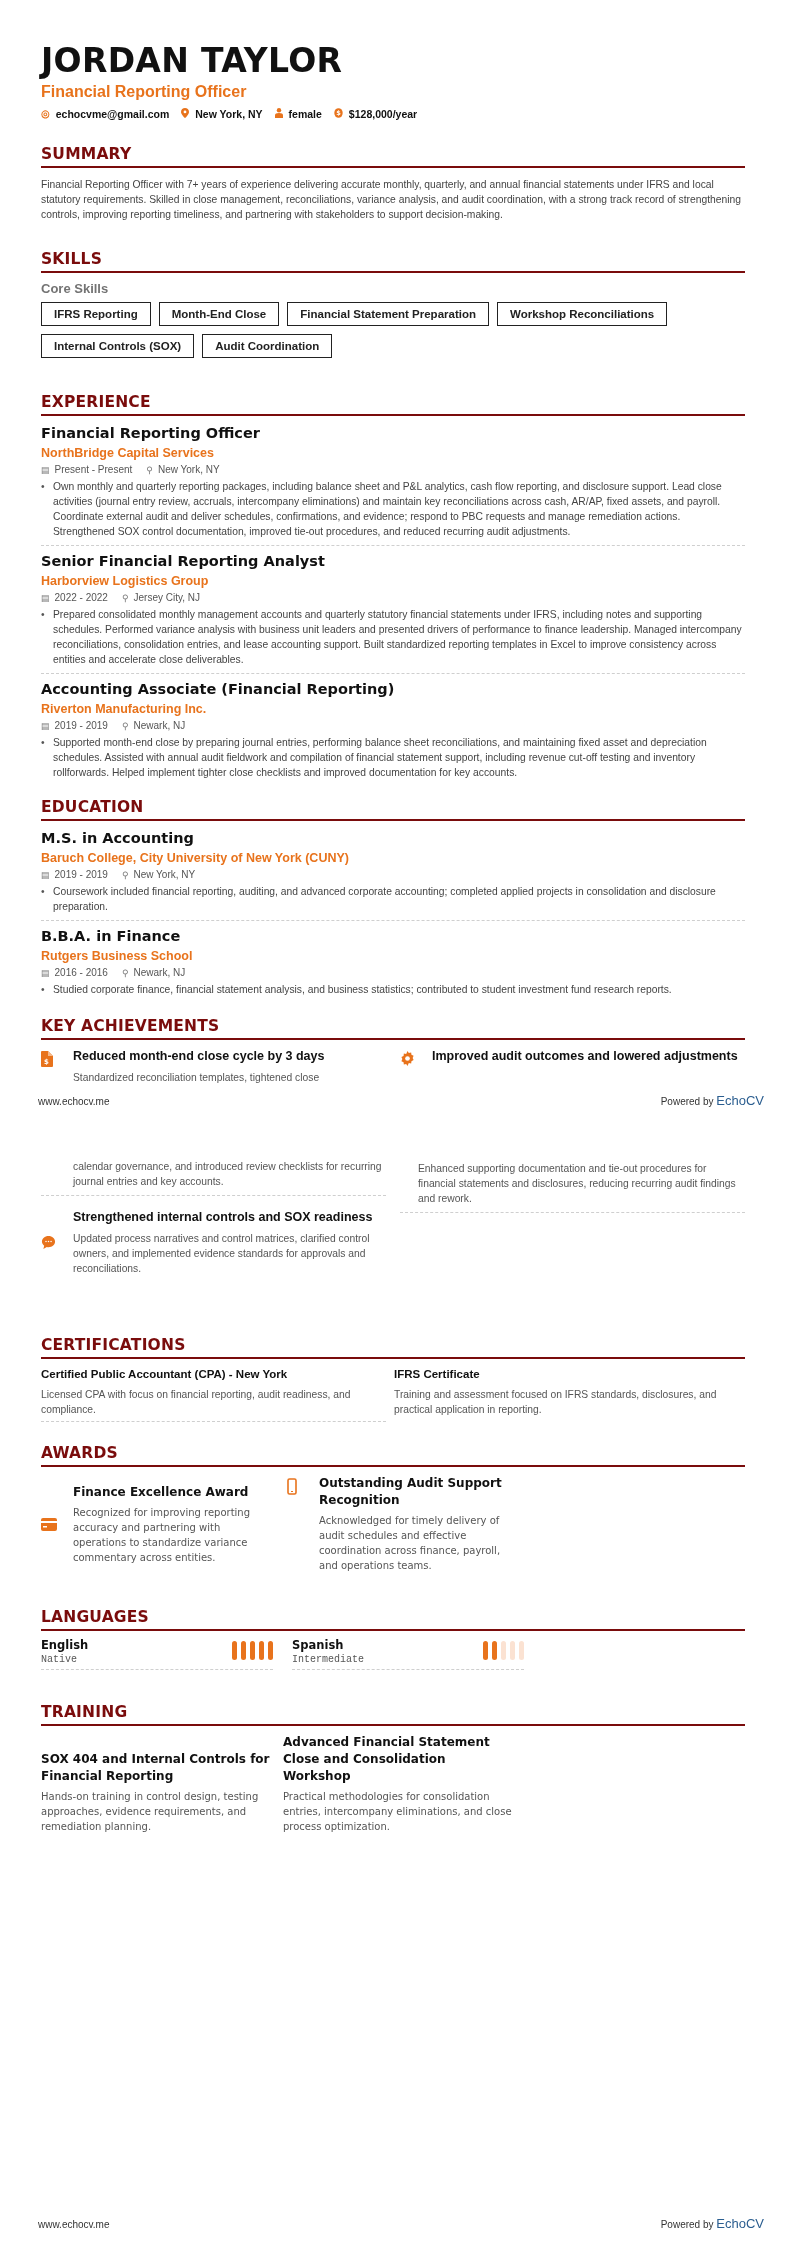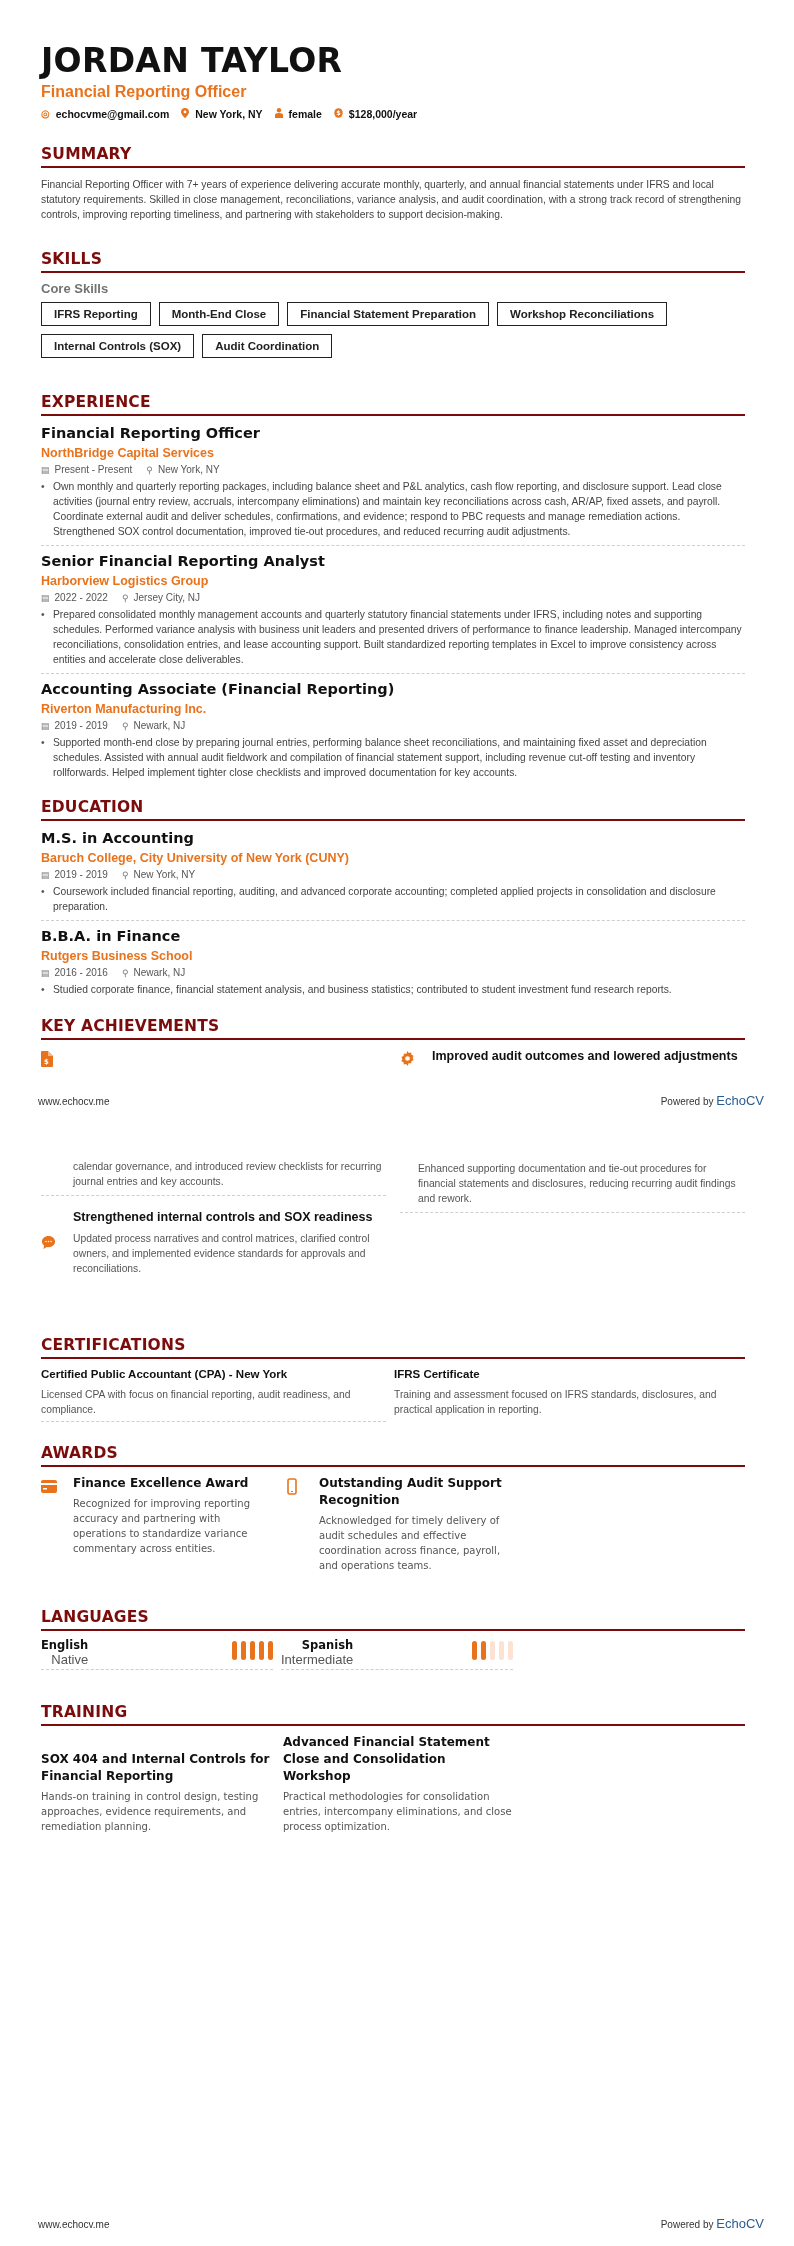--- a/index.html
+++ b/index.html
@@ -132,24 +132,24 @@
 
   .aw-title {
     font-family: "DejaVu Sans", sans-serif;
     font-weight: bold; font-size: 12px; color: #111; line-height: 17px;
   }
   .aw-desc {
     font-family: "DejaVu Sans", sans-serif;
     font-size: 10px; line-height: 15px; color: #555; margin-top: 4px;
   }
 
-  .lang-row { display: flex; gap: 8px; text-align: right; }
+  .lang-row { display: flex; gap: 19px; }
   .lang { width: 232px; display: flex; justify-content: space-between; align-items: flex-start; border-bottom: 1px dashed #cfcfcf; padding-bottom: 2px; }
   .lang-name { font-family: "DejaVu Sans", sans-serif; font-weight: bold; font-size: 11.5px; color: #111; line-height: 16px; }
-  .lang-level { font-family: Liberation Sans, sans-serif; font-size: 13px; color: #555; line-height: 14px; }
+  .lang-level { font-family: Liberation Mono, monospace; font-size: 10px; color: #555; line-height: 14px; }
   .bars { display: flex; gap: 4px; margin-top: 4px; }
   .bar { width: 5px; height: 19px; border-radius: 3px; background: #e8731c; }
   .bar.off { background: #fbe2d2; }
 
   .tr-title { font-family: "DejaVu Sans", sans-serif; font-weight: bold; font-size: 12px; color: #111; line-height: 17px; }
   .tr-desc { font-family: "DejaVu Sans", sans-serif; font-size: 10px; color: #555; line-height: 15px; margin-top: 4px; }
 
   .footer {
     position: absolute; left: 38px; width: 726px;
     display: flex; justify-content: space-between; align-items: baseline;
@@ -329,20 +329,24 @@
     <div class="sec-rule"></div>
     <div class="two-col" style="margin-top:8px;">
       <div class="col ach">
         <span class="ach-icon">
           <svg width="12" height="16" viewBox="0 0 12 16">
               <path d="M0 1a1 1 0 011-1h6l5 5v10a1 1 0 01-1 1H1a1 1 0 01-1-1z" fill="#e8731c"></path>
               <path d="M7 0v5h5" fill="#f6b98a"></path>
               <text x="5.5" y="13" font-size="7" text-anchor="middle" fill="#fff" font-family="DejaVu Sans, sans-serif" font-weight="bold">$</text>
             </svg>
         </span>
+        <div>
+          <div class="ach-title">Reduced month-end close cycle by 3 days</div>
+          <div class="ach-desc">Standardized reconciliation templates, tightened close</div>
+        </div>
       </div>
       <div class="col ach">
         <span class="ach-icon">
           <svg width="15" height="15" viewBox="0 0 16 16">
               <path d="M8 0l1.4 2.1 2.5-.6.3 2.5 2.3 1.1-1 2.3 1 2.3-2.3 1.1-.3 2.5-2.5-.6L8 16l-1.4-2.1-2.5.6-.3-2.5-2.3-1.1 1-2.3-1-2.3 2.3-1.1.3-2.5 2.5.6z" fill="#e8731c"></path>
               <circle cx="8" cy="8" r="2.5" fill="#fff"></circle>
             </svg>
         </span>
         <div>
           <div class="ach-title">Improved audit outcomes and lowered adjustments</div>
@@ -402,21 +406,21 @@
         <div class="cert-title">IFRS Certificate</div>
         <div class="cert-desc">Training and assessment focused on IFRS standards, disclosures, and practical application in reporting.</div>
       </div>
     </div>
   </div>
 
   <div class="section" style="top:320px;">
     <div class="sec-title">AWARDS</div>
     <div class="sec-rule"></div>
     <div style="display:flex; gap:14px; margin-top:8px;">
-      <div class="ach" style="width:232px;">
+      <div class="ach" style="width:232px;align-items:center;">
         <span class="ach-icon">
           <svg width="16" height="13" viewBox="0 0 16 13">
               <rect x="0" y="0" width="16" height="13" rx="2" fill="#e8731c"></rect>
               <rect x="0" y="3" width="16" height="2" fill="#fff"></rect>
               <rect x="2" y="8" width="4" height="1.5" fill="#fff"></rect>
             </svg>
         </span>
         <div>
           <div class="aw-title">Finance Excellence Award</div>
           <div class="aw-desc">Recognized for improving reporting accuracy and partnering with operations to standardize variance commentary across entities.</div>

